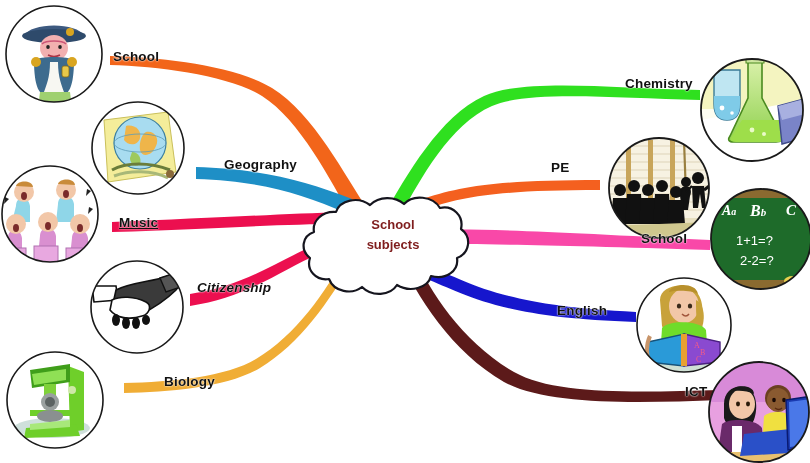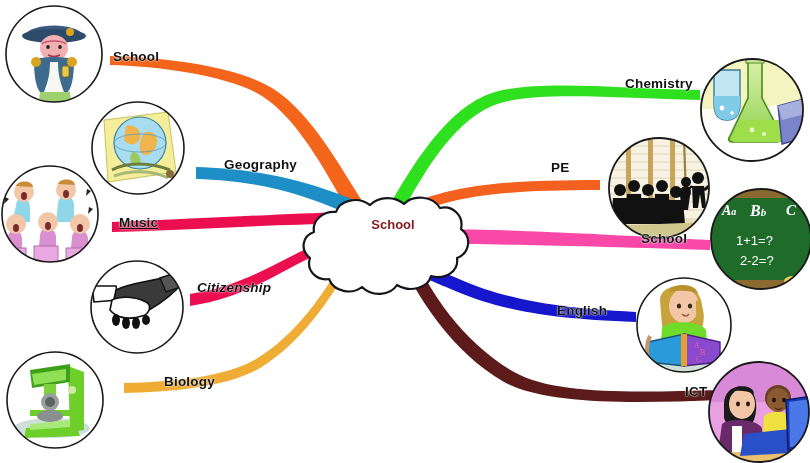--- a/index.html
+++ b/index.html
@@ -98,20 +98,21 @@
                C 446,280 459,271 457,258
                C 470,253 472,237 461,229
                C 464,216 453,205 440,208
                C 433,196 413,194 404,204
                C 395,196 379,196 370,205 Z" fill="#ffffff" stroke="#15151e" stroke-width="2.2" stroke-linejoin="round"></path>
     </g>
   </svg>
 
   <div class="center-label" style="left:343px; top:215px; width:100px;">
     <div>School</div>
+    <div>subjects</div>
   </div>
 
   <svg class="layer" viewBox="0 0 810 463">
 
     <defs>
       <clipPath id="clipHistory">
           <circle cx="54" cy="54" r="48"></circle>
         </clipPath>
       <clipPath id="clipGeo">
           <circle cx="138" cy="148" r="46"></circle>

